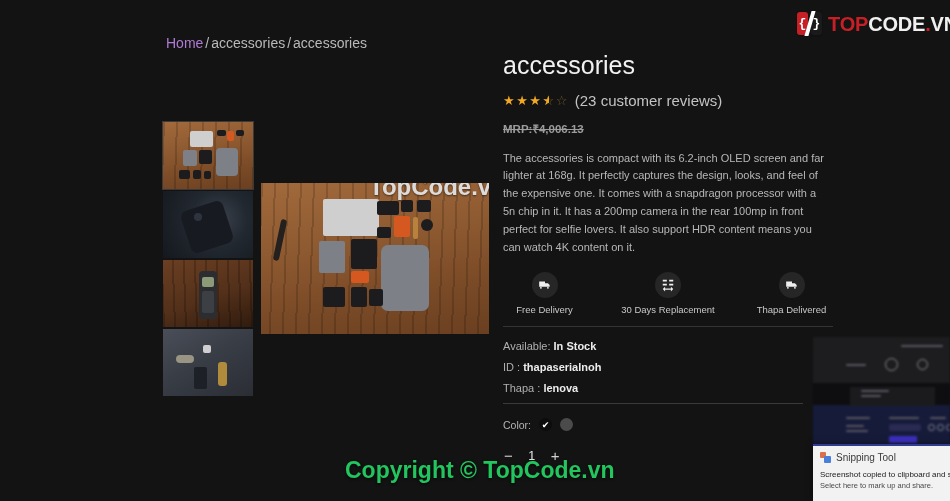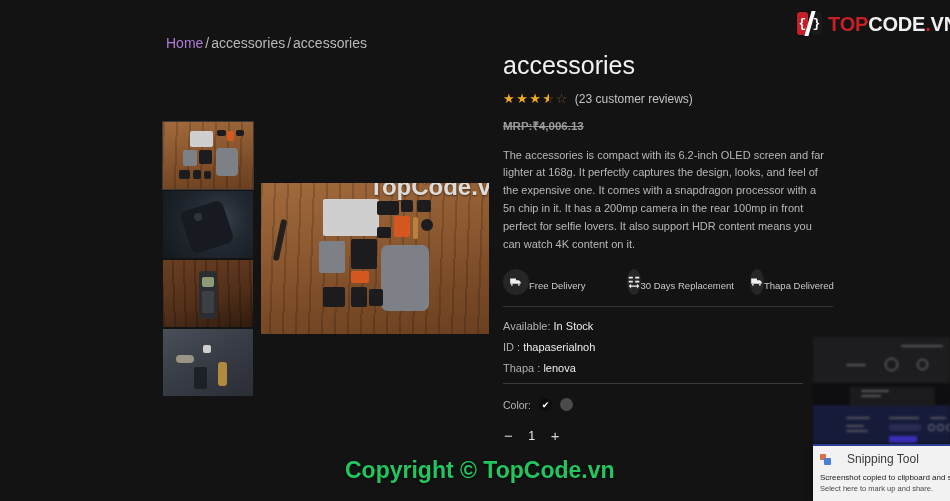--- a/index.html
+++ b/index.html
@@ -91,48 +91,48 @@
   .info { position: absolute; left: 503px; top: 52px; width: 340px; }
   .p-title { font-size: 25px; color: #f2f2f2; font-weight: 400; line-height: 1.1; }
   .rating-row { display: flex; align-items: center; gap: 7px; margin-top: 12px; }
   .stars { display: flex; gap: 1px; font-size: 13px; line-height: 1; color: #f2a922; letter-spacing: 0.5px; }
   .star-empty { color: #6e5a2c; }
   .star-half { position: relative; display: inline-block; color: #6e5a2c; }
   .star-half::before {
     content: "\2605"; position: absolute; left: 0; top: 0; width: 50%;
     overflow: hidden; color: #f2a922;
   }
-  .rev-count { font-size: 12px; color: #c3c3c3; }
+  .rev-count { font-size: 15px; color: #c3c3c3; }
   .mrp {
     margin-top: 12px; font-size: 11.5px; font-weight: 700;
     color: #9c9c9c; text-decoration: line-through;
   }
   .deal { margin-top: 13px; font-size: 11.5px; font-weight: 700; color: #4b3fdb; }
   .desc {
     margin-top: 14px; font-size: 11px; line-height: 1.62; color: #b7b7b7;
     width: 325px;
   }
 
   
   .features {
     margin-top: 16px; display: flex; width: 330px; justify-content: space-between;
     padding-bottom: 11px; border-bottom: 1px solid #343434;
   }
-  .feat { display: flex; align-items: center; width: 83px; }
+  .feat { display: flex; flex-direction: column; align-items: center; width: 83px; }
   .feat-ico {
     width: 26px; height: 26px; border-radius: 50%; background: #262626;
     display: flex; align-items: center; justify-content: center; color: #efefef;
   }
   .feat-ico svg { width: 14px; height: 14px; fill: #efefef; }
   .feat-lbl { margin-top: 6px; font-size: 9.5px; color: #c9c9c9; white-space: nowrap; }
 
   
   .meta { margin-top: 13px; }
   .meta-row { font-size: 11px; color: #b0b0b0; margin-bottom: 9px; }
-  .meta-row b { color: #ececec; font-weight: 400; }
+  .meta-row b { color: #ececec; font-weight: 700; }
   .divider { width: 300px; height: 1px; background: #3a3a3a; margin: 9px 0 0; }
 
   .color-row { display: flex; align-items: center; gap: 8px; margin-top: 14px; }
   .color-lbl { font-size: 10.5px; color: #b4b4b4; }
   .sw {
     width: 13px; height: 13px; border-radius: 50%;
     display: flex; align-items: center; justify-content: center; cursor: pointer;
   }
   .sw.black { background: #0c0c0c; color: #fff; font-size: 9px; }
   .sw.gray  { background: #4b4b4b; }
@@ -172,21 +172,21 @@
   
   .toast {
     position: absolute; left: 813px; top: 444px; width: 137px; height: 57px;
     background: #f2f2f2; border-top: 2px solid #2e3d8f;
     box-shadow: 0 0 6px rgba(0,0,0,.5); overflow: hidden;
   }
   .toast-head { display: flex; align-items: center; gap: 5px; padding: 6px 0 0 7px; }
   .toast-ico { width: 11px; height: 11px; position: relative; }
   .toast-ico .ti-a { position: absolute; left: 0; top: 0; width: 6px; height: 6px; background: #d9704a; border-radius: 1px; }
   .toast-ico .ti-b { position: absolute; right: 0; bottom: 0; width: 7px; height: 7px; background: #4a7fd9; border-radius: 1px; }
-  .toast-title { font-size: 12px; color: #3a3a3a; margin-left: 11px; }
+  .toast-title { font-size: 10px; color: #3a3a3a; }
   .toast-body { padding: 7px 0 0 7px; }
   .toast-line1 { font-size: 8px; color: #202020; white-space: nowrap; }
   .toast-line2 { font-size: 7.5px; color: #4a4a4a; margin-top: 2px; white-space: nowrap; }
 </style>
 </head>
 <body>
 
 <div class="page">
 
   <div class="logo">

